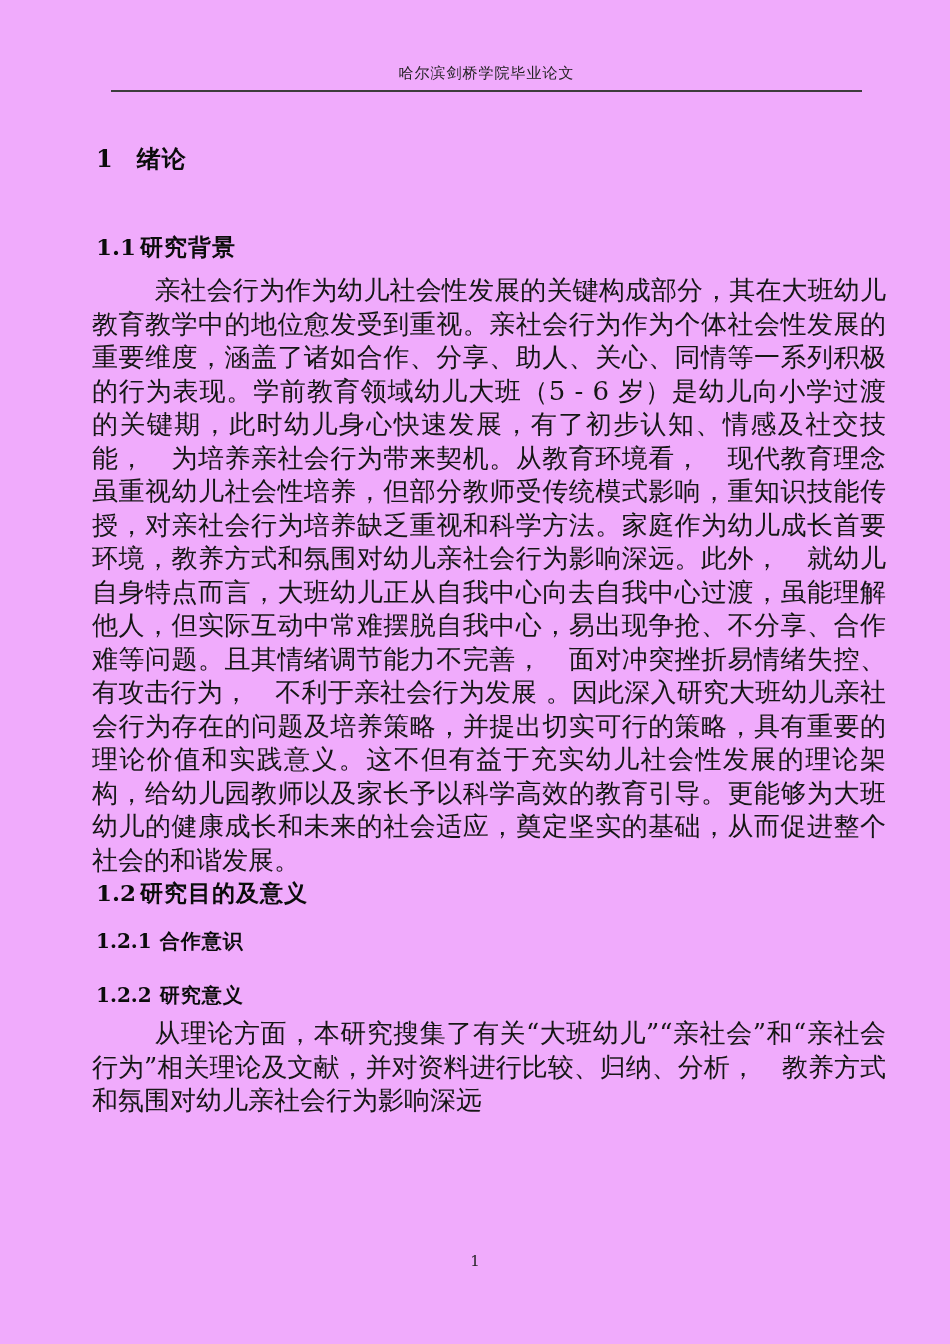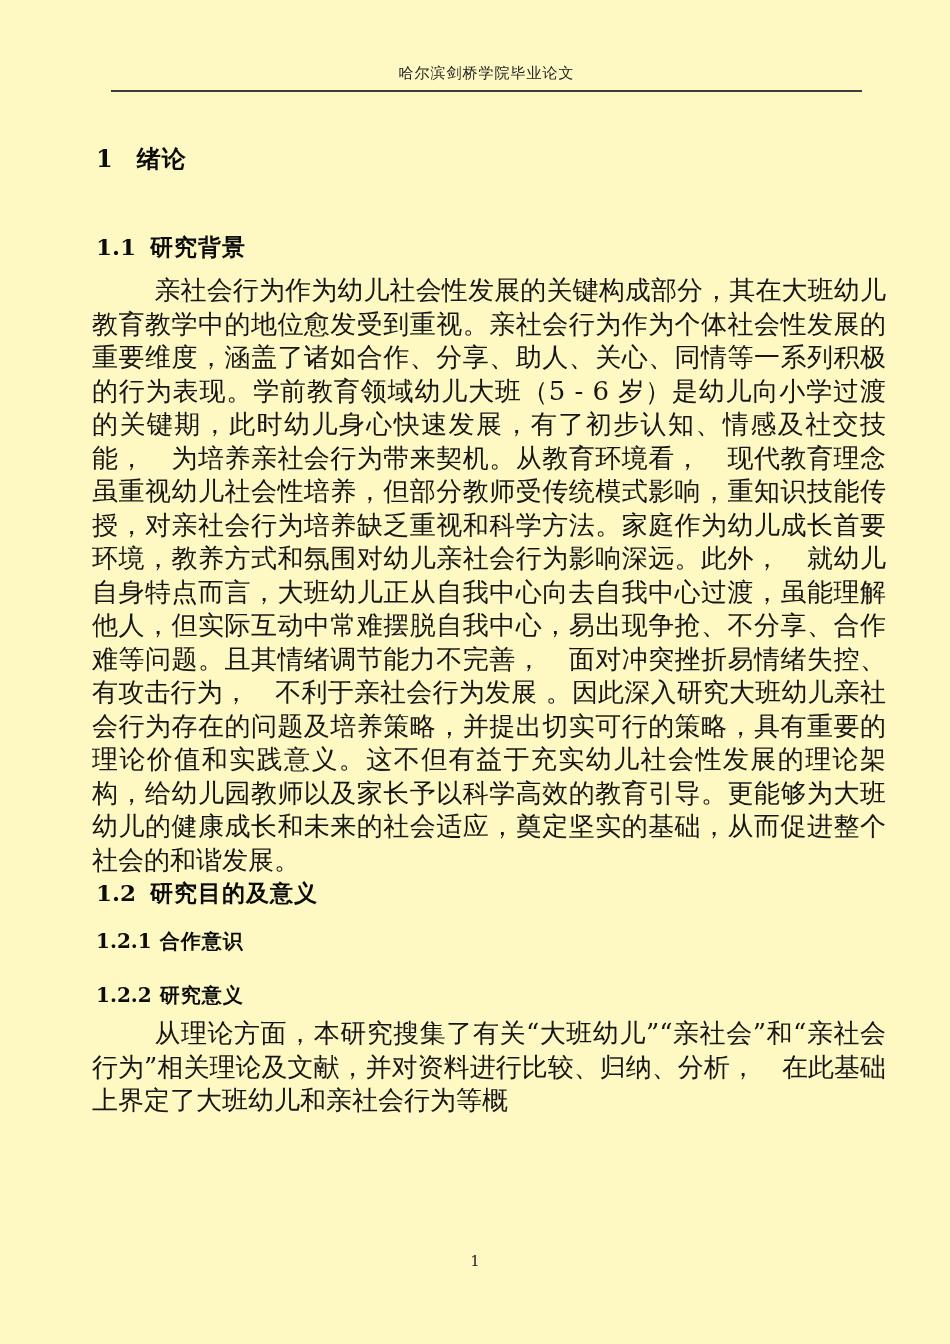--- a/index.html
+++ b/index.html
@@ -1,20 +1,20 @@
 <!DOCTYPE html>
 <html><head>
 <meta charset="utf-8">
 <style>
   html, body { margin: 0; padding: 0; background: #ffffff; }
   .page {
     position: relative;
     width: 950px;
     height: 1344px;
-    background: #fef9c3;
+    background: #f0abfc;
     color: #131313;
     overflow: hidden;
     font-family: "DejaVu Serif", serif;
   }
 
   
   .running-head {
     position: absolute;
     left: 111px;
     top: 64px;
@@ -44,21 +44,21 @@
   .h-num {
     font-family: "DejaVu Serif", serif;
     font-weight: 600;
     letter-spacing: 0;
   }
 
   h1.chapter { margin: 0 0 0 4px; font-size: 24px; line-height: 38px; }
   h1.chapter .h-num { margin-right: 24px; }
 
   h2 { font-size: 23px; line-height: 32px; }
-  h2 .h-num { margin-right: 14px; }
+  h2 .h-num { margin-right: 4px; }
   h2.s11 { margin: 53px 0 0 4px; }
   h2.s12 { margin: 0 0 0 4px; }
 
   h3 { font-size: 20px; line-height: 28px; }
   h3 .h-num { margin-right: 8px; }
   h3.s121 { margin: 18px 0 0 4px; }
   h3.s122 { margin: 26px 0 0 4px; }
 
   p.body {
     margin: 11px 0 0 0;
@@ -107,19 +107,19 @@
 
     <h3 class="s121">
       <span class="h-num">1.2.1</span><span>合作意识</span>
     </h3>
 
 
     <h3 class="s122">
       <span class="h-num">1.2.2</span><span>研究意义</span>
     </h3>
 
-    <p class="body p3">从理论方面，本研究搜集了有关“大班幼儿”“亲社会”和“亲社会行为”相关理论及文献，并对资料进行比较、归纳、分析，　在此基础上界定了大班幼儿和亲社会行为等概</p>
+    <p class="body p3">从理论方面，本研究搜集了有关“大班幼儿”“亲社会”和“亲社会行为”相关理论及文献，并对资料进行比较、归纳、分析，　教养方式和氛围对幼儿亲社会行为影响深远</p>
 
   </div>
 
   <div class="page-number">1</div>
 
 </div>
 
 </body></html>

